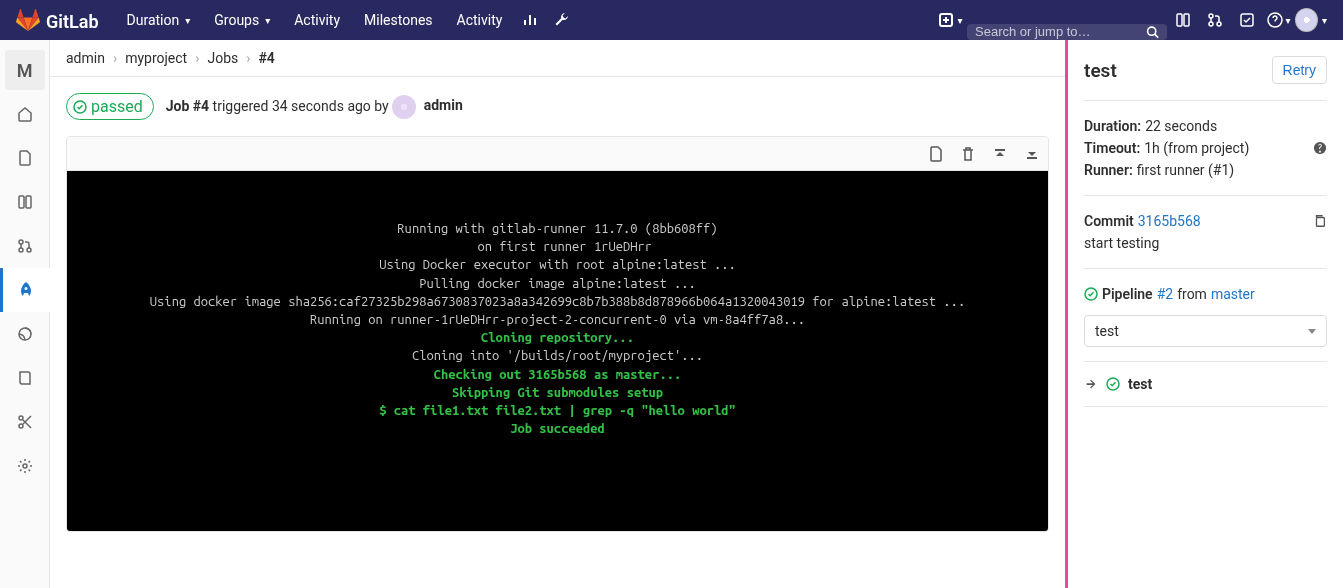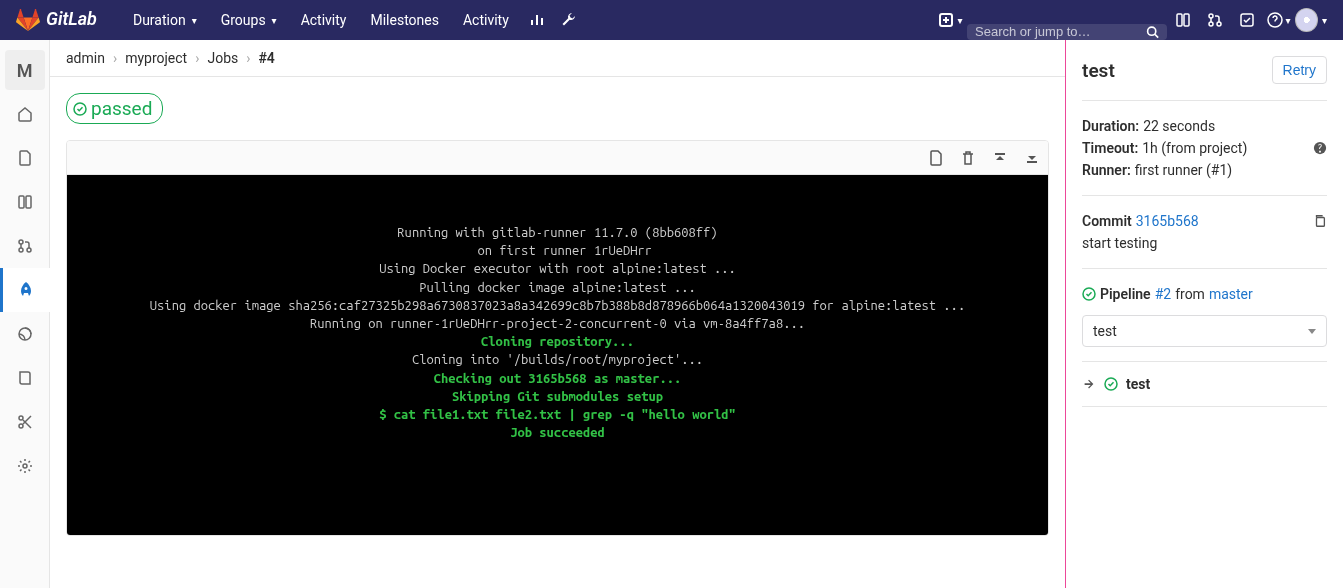--- a/index.html
+++ b/index.html
@@ -1,50 +1,50 @@
 <!DOCTYPE html>
 <html><head>
   <meta charset="utf-8">
   <style>
     * { box-sizing: border-box; margin: 0; padding: 0; }
     body { font-family: -apple-system, BlinkMacSystemFont, "Segoe UI", Roboto, Ubuntu, sans-serif; font-size: 14px; color: #2e2e2e; background: #fff; }
 
     
     .navbar { background: #292961; height: 40px; display: flex; align-items: center; padding: 0 16px; color: #fff; }
-    .navbar .logo { display: flex; align-items: flex-start; gap: 6px; margin-right: 24px; font-style: italic; }
+    .navbar .logo { display: flex; align-items: flex-end; gap: 6px; margin-right: 16px; }
     .navbar .logo-text { font-weight: 600; font-size: 18px; }
     .navbar .nav-item { color: #fff; padding: 0 12px; display: flex; align-items: center; gap: 4px; font-size: 14px; cursor: pointer; }
     .navbar .spacer { flex: 1; }
     .navbar .search { background: rgba(255,255,255,0.12); border-radius: 4px; display: flex; align-items: center; padding: 0 8px; height: 16px; width: 200px; margin-top: 23px; }
     .navbar .search input { background: transparent; border: none; outline: none; color: #fff; width: 100%; font-size: 13px; }
     .navbar .search input::placeholder { color: rgba(255,255,255,0.7); }
     .navbar .icon-btn { width: 32px; height: 32px; display: flex; align-items: center; justify-content: center; cursor: pointer; }
     .avatar { width: 24px; height: 24px; border-radius: 50%; background: radial-gradient(circle at center, #fff 20%, #d4d4f0 20%); border: 1px solid #bbb; }
     .chevron { font-size: 10px; margin-left: 2px; }
 
     .layout { display: flex; height: calc(100vh - 40px); }
 
     
     .sidebar { width: 50px; background: #fafafa; border-right: 1px solid #e5e5e5; display: flex; flex-direction: column; align-items: center; padding-top: 8px; gap: 0px; }
     .sidebar .side-item { width: 50px; height: 44px; display: flex; align-items: center; justify-content: center; cursor: pointer; color: #666; }
     .sidebar .side-item.active { border-left: 3px solid #1f75cb; background: #fff; color: #1f75cb; }
     .project-avatar { width: 40px; height: 40px; border-radius: 4px; background: #eee; display: flex; align-items: center; justify-content: center; font-weight: 600; font-size: 18px; color: #555; }
 
     .main { flex: 1; display: flex; overflow: hidden; }
     .content { flex: 1; overflow: auto; text-align: center; }
-    .right-panel { width: 278px; border-left: 1px solid #ec4899; padding: 16px; overflow: auto; }
+    .right-panel { width: 278px; border-left: 3px solid #ec4899; padding: 16px; overflow: auto; }
 
     
     .breadcrumb { padding: 10px 16px; border-bottom: 1px solid #e5e5e5; display: flex; align-items: center; gap: 8px; font-size: 14px; color: #2e2e2e; }
     .breadcrumb a { color: #2e2e2e; text-decoration: none; cursor: pointer; }
     .breadcrumb .sep { color: #aaa; }
     .breadcrumb .current { font-weight: 600; }
 
     .job-header { padding: 16px; display: flex; align-items: center; gap: 12px; }
-    .status-badge { border: 1px solid #1aaa55; color: #1aaa55; border-radius: 14px; padding: 3px 10px 3px 6px; display: inline-flex; align-items: center; gap: 4px; font-size: 19px; }
+    .status-badge { border: 1px solid #1aaa55; color: #1aaa55; border-radius: 14px; padding: 3px 10px 3px 6px; display: inline-flex; align-items: center; gap: 4px; font-size: 16px; }
     .job-title { font-size: 14px; }
     .avatar-sm { width: 24px; height: 24px; border-radius: 50%; background: radial-gradient(circle at center, #f0e0ff 20%, #e0d0f0 20%); display: inline-block; vertical-align: middle; }
 
     .log-wrap { margin: 0 16px 24px 16px; border: 1px solid #e5e5e5; border-radius: 4px; overflow: hidden; }
     .log-toolbar { background: #fafafa; border-bottom: 1px solid #e5e5e5; height: 34px; display: flex; align-items: center; justify-content: flex-end; padding: 0 8px; gap: 16px; }
     .log-toolbar .tb-btn { cursor: pointer; color: #555; }
     .log { background: #000; color: #ccc; font-family: "Ubuntu Mono", Menlo, Consolas, monospace; font-size: 13px; line-height: 1.4; padding: 48px 12px 80px 12px; white-space: pre; overflow-x: auto; min-height: 360px; }
     .log .green { color: #32c146; font-weight:600; }
 
     .right-panel h2 { font-size: 19px; font-weight: 600; }
@@ -218,20 +218,25 @@
       </div>
 
       <div class="job-header">
         <span class="status-badge">
           <svg width="14" height="14" viewBox="0 0 14 14" fill="none" stroke="#1aaa55" stroke-width="1.5">
               <circle cx="7" cy="7" r="6"></circle>
               <path d="M4.5 7l1.7 1.7L9.5 5.3"></path>
             </svg>
           <span>passed</span>
         </span>
+        <span class="job-title">
+          <b>Job #4</b><span> triggered 34 seconds ago by </span>
+          <span class="avatar-sm"></span>
+          <b style="margin-left:4px">admin</b>
+        </span>
       </div>
 
       <div class="log-wrap">
         <div class="log-toolbar">
           <span class="tb-btn">
               <svg width="16" height="16" viewBox="0 0 16 16" fill="none" stroke="#555" stroke-width="1.5">
                 <path d="M4 1h6l3 3v10a1 1 0 01-1 1H4a1 1 0 01-1-1V2a1 1 0 011-1z"></path>
               </svg>
             </span>
           <span class="tb-btn">

